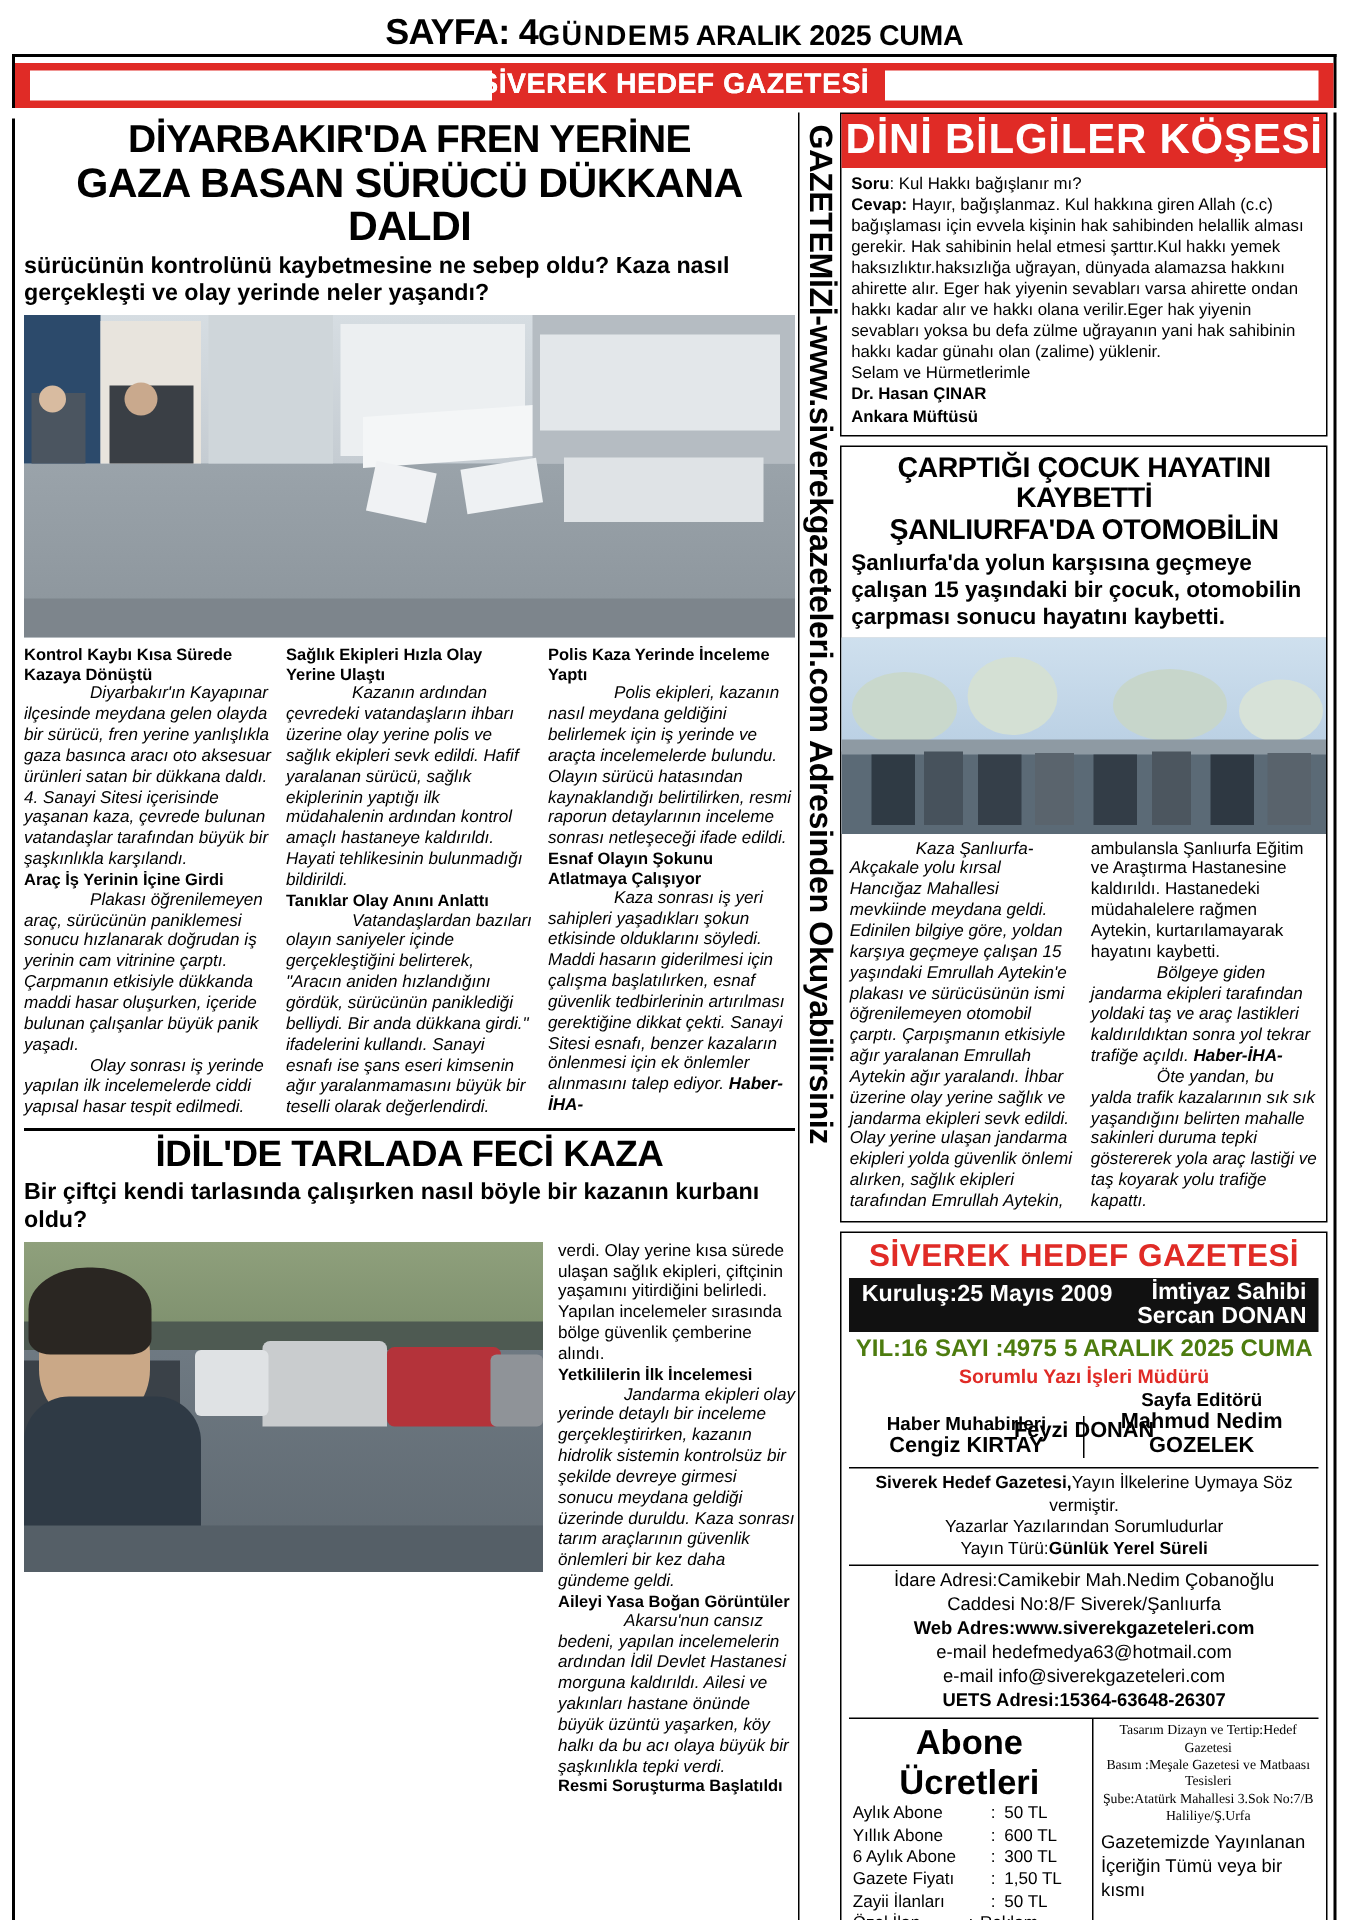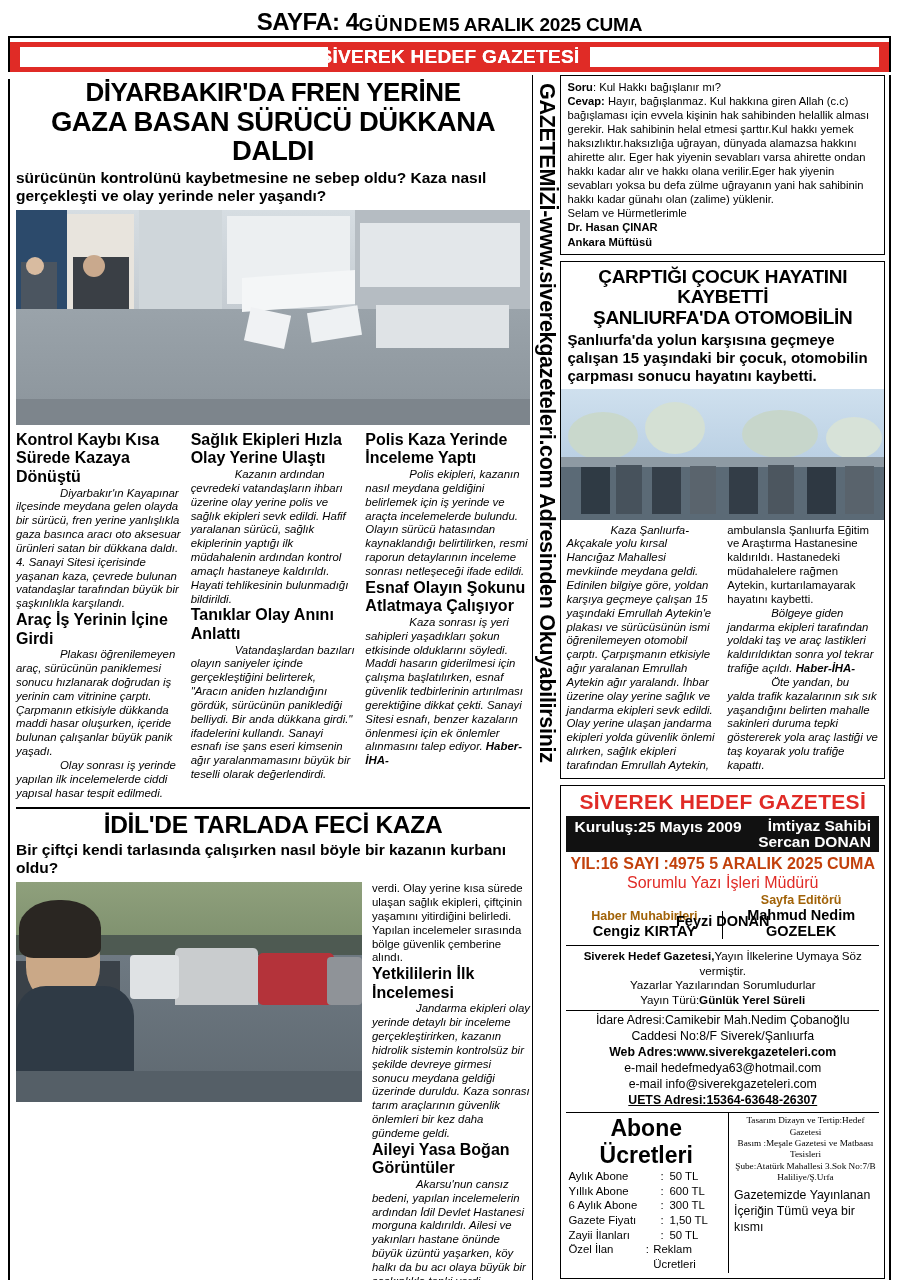--- a/index.html
+++ b/index.html
@@ -42,44 +42,44 @@
 
   .photo { width:100%; background:#b9c3cb; position:relative; overflow:hidden; }
 
   .cols3 { display:flex; gap:10px; margin-top:6px; }
   .cols3 > div { width:168px; }
   .cols2 { display:flex; gap:10px; }
 
   .art { font-size:11.4px; line-height:1.215; text-align:left; }
   .art p { margin:0; }
   .art p.ind { text-indent:44px;font-style:italic; }
-  .sub { font-weight:bold; font-size:16px; line-height:1.16; }
+  .sub { font-weight:bold; font-size:11px; line-height:1.16; }
   .src { font-weight:bold; }
 
   
   .rbox { border:1px solid #000; }
   .dini-band { background:#e02b26; color:#fff; text-align:center; font-weight:bold;
                font-size:28px; letter-spacing:0.5px; padding:3px 0 5px; line-height:1; }
   .dini-body { font-size:11.2px; line-height:1.255; padding:4px 6px 5px 6px; }
   .dini-body b { font-weight:bold; }
 
   .sanli-hl { text-align:center; font-weight:bold; font-size:19px; line-height:1.08; padding:5px 4px 0; letter-spacing:-0.3px; }
   .sanli-deck { font-weight:bold; font-size:15px; line-height:1.19; padding:3px 6px 4px 6px; }
 
   
   .mf { border:1px solid #000; padding:4px 5px 5px; margin-top:6px; }
   .mf-title { text-align:center; color:#e02b26; font-weight:bold; font-size:21px; letter-spacing:0.3px; }
   .mf-black { background:#111; color:#fff; display:flex; justify-content:space-between;
               padding:2px 8px; font-weight:bold; font-size:15.5px; margin-top:2px; }
   .mf-black .r { text-align:right; line-height:1.05; }
-  .mf-row { display:flex; justify-content:space-between; align-items:center; color:#c2410c; font-weight:bold; font-size:16px; margin-top:3px; padding:0 4px; }
+  .mf-row { display:flex; justify-content:space-between; align-items:center; color:#4d7c0f; font-weight:bold; font-size:16px; margin-top:3px; padding:0 4px; }
   .mf-c { text-align:center; }
-  .mf-red { color:#e02b26; font-weight:normal; font-size:16px; }
+  .mf-red { color:#e02b26; font-weight:bold; font-size:13px; }
   .mf-name { font-weight:bold; font-size:14.5px; }
-  .mf-blue { color:#a16207; font-weight:bold; font-size:12.5px; }
+  .mf-blue { color:#000000; font-weight:bold; font-size:12.5px; }
   .mf-people { display:flex; justify-content:space-between; align-items:flex-end; margin-top:1px; }
   .mf-people > div { flex:1; text-align:center; }
   .mf-note { border-top:1px solid #000; margin-top:4px; padding-top:3px; text-align:center; font-size:11.6px; line-height:1.25; }
   .mf-note b { font-weight:bold; }
   .mf-addr { border-top:1px solid #000; margin-top:3px; padding-top:2px; text-align:center; font-size:12.3px; line-height:1.3; }
   .mf-split { border-top:1px solid #000; margin-top:3px; display:flex; }
   .mf-split .lft { width:52%; border-right:1px solid #000; padding:2px 4px 2px 2px; }
   .mf-split .rgt { width:48%; padding:2px 2px 2px 5px; }
   .ab-title { font-weight:bold; font-size:23px; margin-bottom:0; }
   .ab-list { font-size:11.4px; line-height:1.28; }
@@ -211,20 +211,21 @@
     <div style="width:30px; position:relative; border-left:1px solid #000;">
       <div style="position:absolute; left:2px; top:8px; width:26px; height:1190px;">
         <div style="position:absolute; left:24px; top:0; transform-origin:left top; transform:rotate(90deg); white-space:nowrap; font-weight:bold; font-size:21.5px; letter-spacing:-0.3px;">GAZETEMİZİ-www.siverekgazeteleri.com Adresinden Okuyabilirsiniz</div>
       </div>
     </div>
 
     <div class="right-col">
       <div style="border-right:2px solid #000; height:100%; padding-right:4px;">
 
         <div class="rbox">
+          <div class="dini-band">DİNİ BİLGİLER KÖŞESİ</div>
           <div class="dini-body">
             <b>Soru</b><span>: Kul Hakkı bağışlanır mı?</span><br>
             <b>Cevap:</b><span> Hayır, bağışlanmaz. Kul hakkına giren Allah (c.c) bağışlaması için evvela kişinin hak sahibinden helallik  alması gerekir. Hak sahibinin helal etmesi şarttır.Kul hakkı yemek haksızlıktır.haksızlığa uğrayan, dünyada alamazsa hakkını ahirette alır. Eger hak yiyenin sevabları varsa ahirette ondan hakkı kadar alır ve hakkı olana verilir.Eger hak yiyenin sevabları yoksa bu defa zülme uğrayanın yani hak  sahibinin hakkı kadar günahı olan (zalime) yüklenir.</span><br>
             <span>Selam ve Hürmetlerimle</span><br>
             <b>Dr. Hasan ÇINAR</b><br>
             <b>Ankara Müftüsü</b>
           </div>
         </div>
 
         <div class="rbox" style="margin-top:6px;">
@@ -304,21 +305,21 @@
             <div>Yazarlar Yazılarından Sorumludurlar</div>
             <div><span>Yayın Türü:</span><b>Günlük Yerel Süreli</b></div>
           </div>
 
           <div class="mf-addr">
             <div>İdare Adresi:Camikebir Mah.Nedim Çobanoğlu</div>
             <div>Caddesi No:8/F Siverek/Şanlıurfa</div>
             <div style="font-weight:bold;">Web Adres:www.siverekgazeteleri.com</div>
             <div>e-mail hedefmedya63@hotmail.com</div>
             <div>e-mail info@siverekgazeteleri.com</div>
-            <div style="font-weight:bold;text-decoration:underline;">UETS Adresi:15364-63648-26307</div>
+            <div style="font-weight:bold;">UETS Adresi:15364-63648-26307</div>
           </div>
 
           <div class="mf-split">
             <div class="lft">
               <div class="ab-title mf-c">Abone Ücretleri</div>
               <div class="ab-list">
                 <div class="row">
                     <span class="k">Aylık Abone</span>
                     <span class="s">:</span>
                     <span>50 TL</span>

